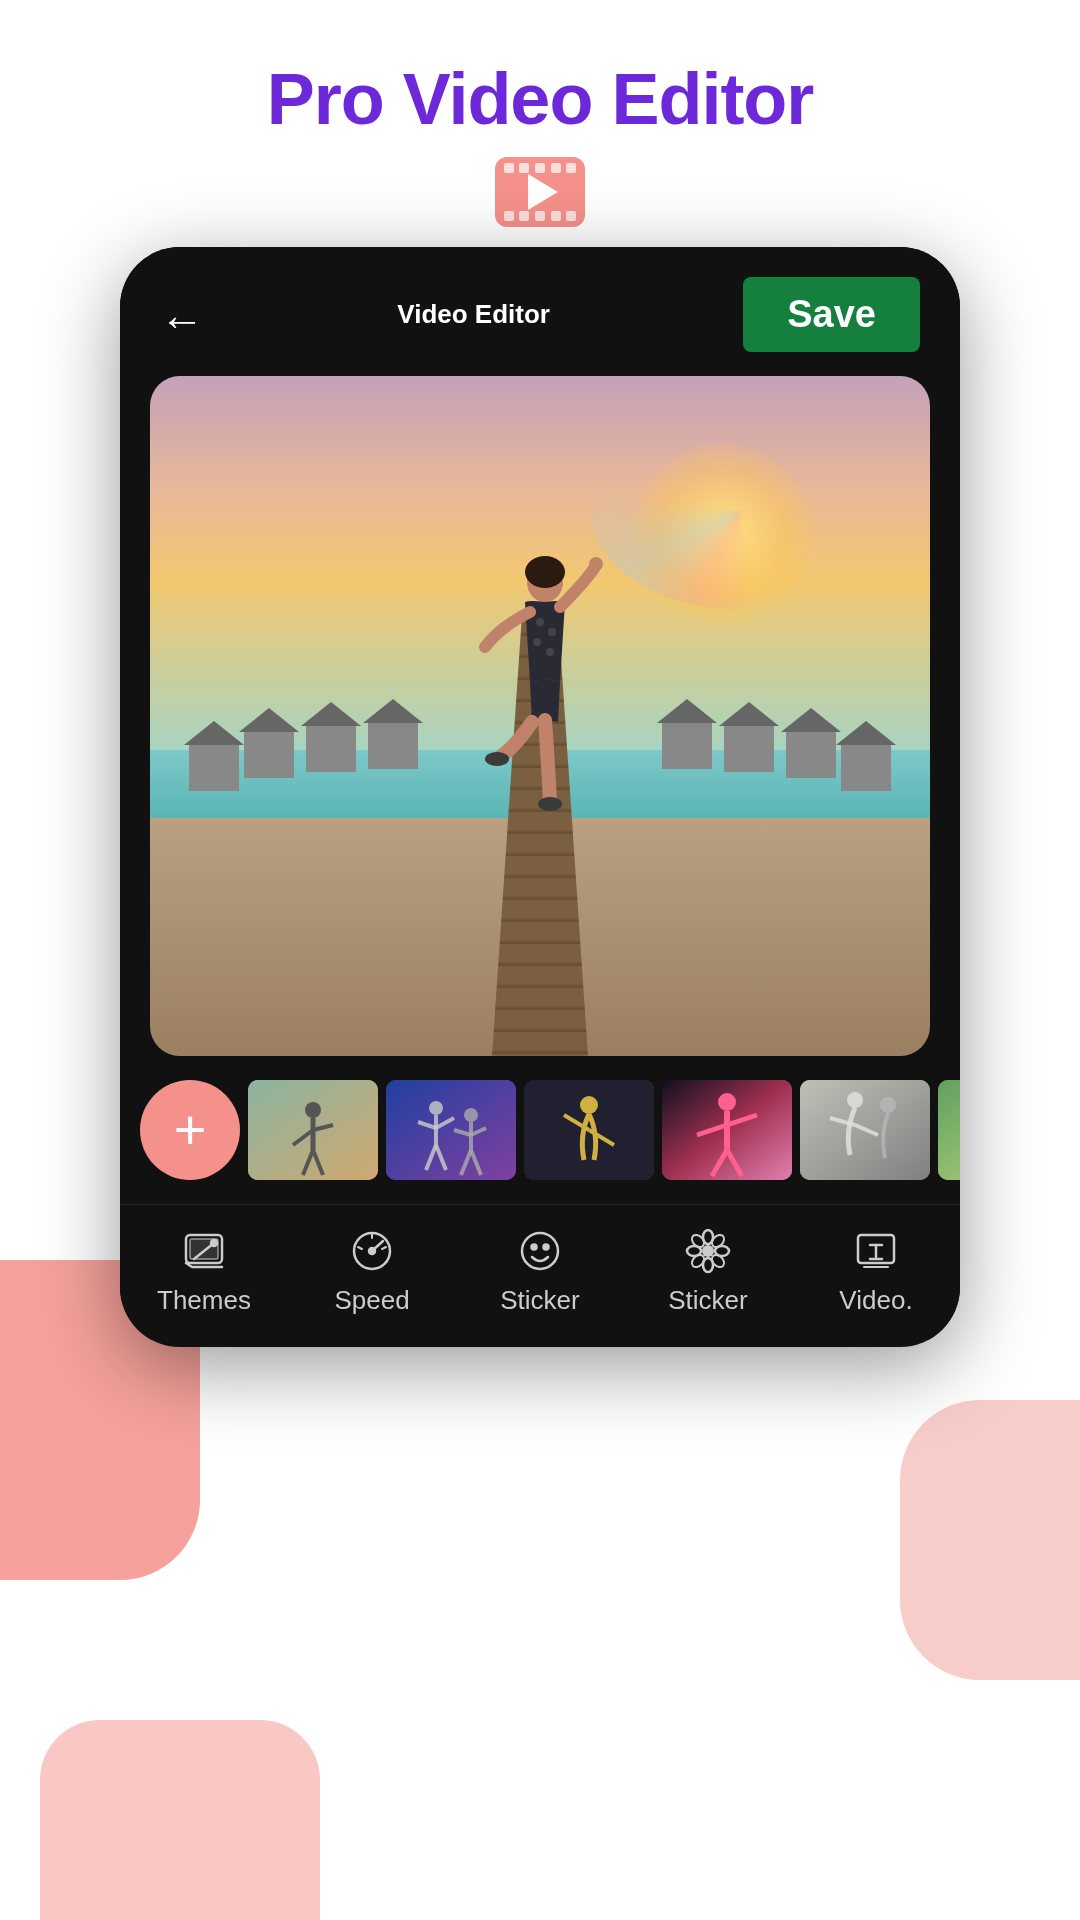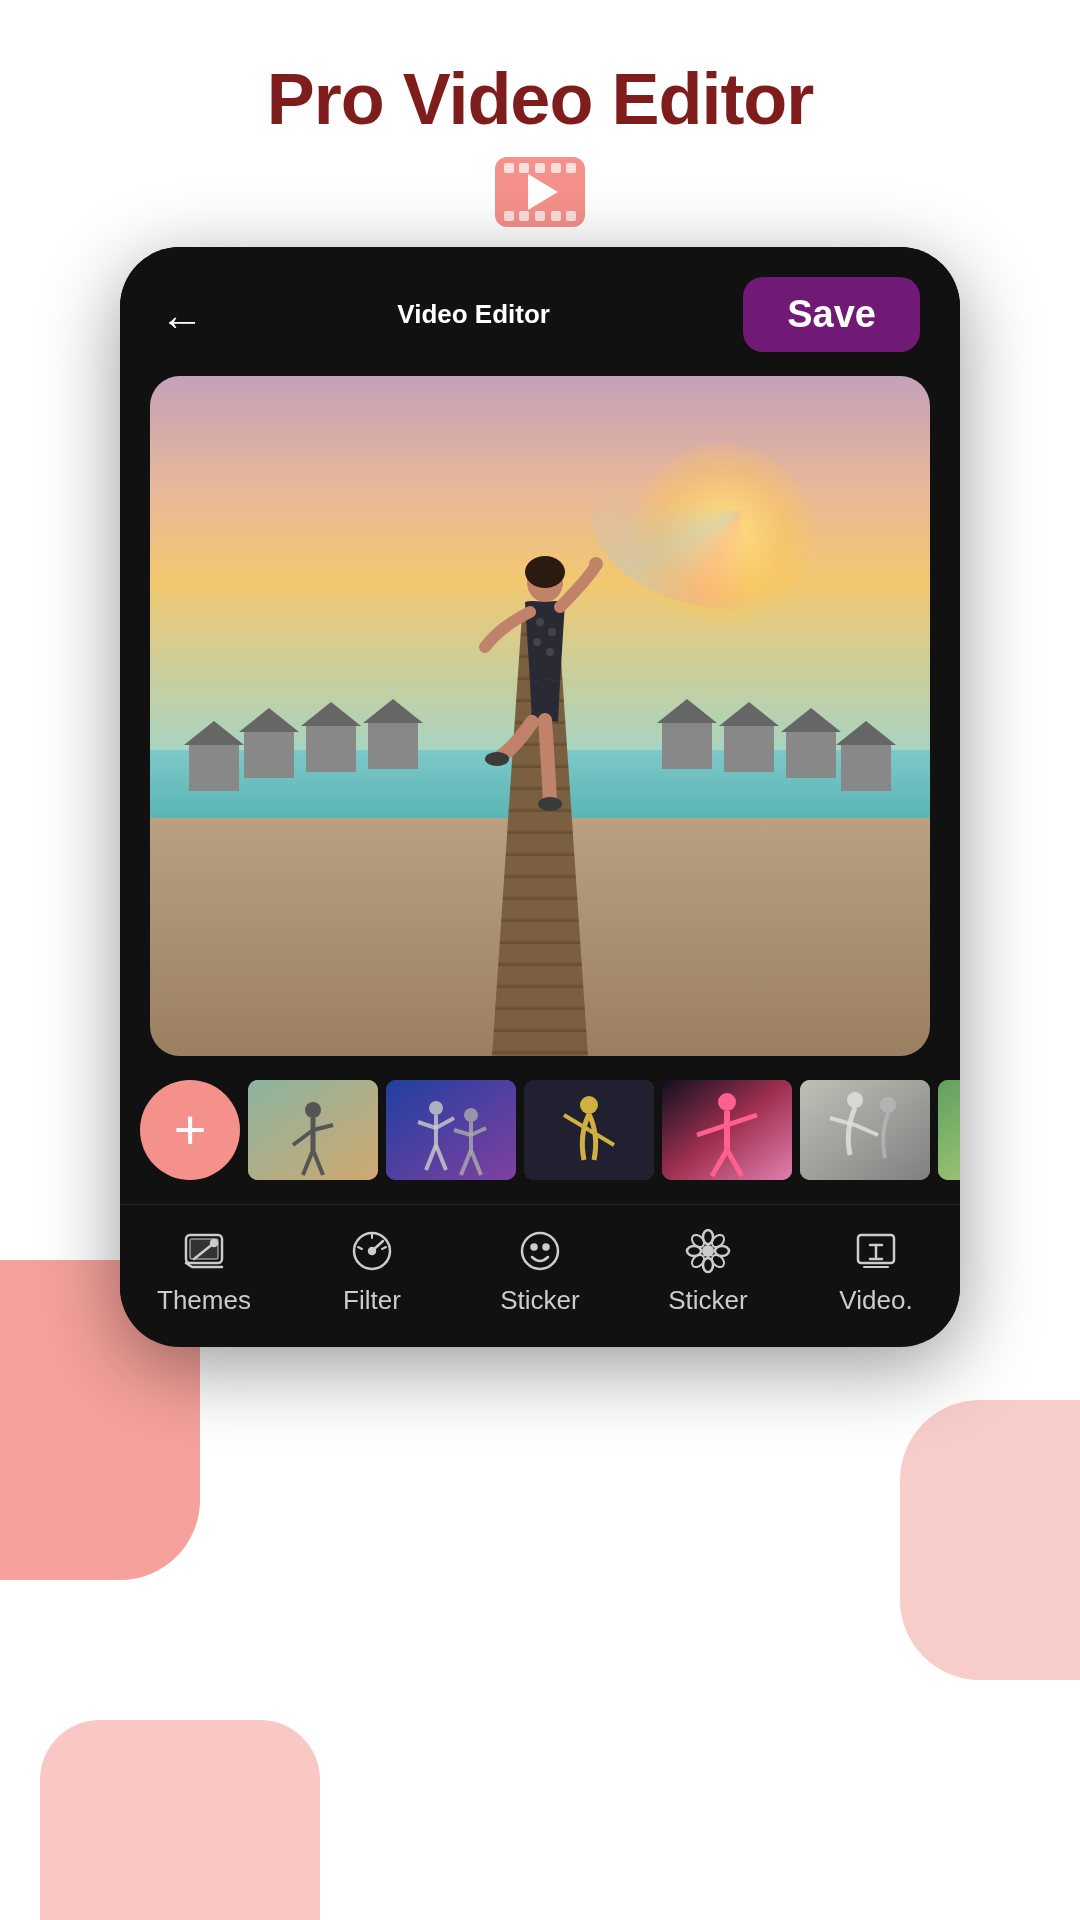--- a/index.html
+++ b/index.html
@@ -54,21 +54,21 @@
       position: relative;
       z-index: 1;
       text-align: center;
       padding-top: 60px;
       padding-bottom: 20px;
     }
 
     .app-title {
       font-size: 72px;
       font-weight: 800;
-      color: #7f1d1d;
+      color: #6d28d9;
       letter-spacing: -1px;
       line-height: 1.1;
     }
 
     .app-icon-wrapper {
       margin-top: 18px;
       display: flex;
       justify-content: center;
     }
 
@@ -150,24 +150,24 @@
       line-height: 1;
     }
 
     .screen-title {
       color: white;
       font-size: 26px;
       font-weight: 700;
     }
 
     .save-button {
-      background: #701a75;
+      background: #15803d;
       color: white;
       border: none;
-      border-radius: 20px;
+      border-radius: 8px;
       padding: 16px 44px;
       font-size: 38px;
       font-weight: 600;
       cursor: pointer;
     }
 
     
     .video-preview {
       margin: 0 30px;
       border-radius: 30px;
@@ -601,21 +601,21 @@
           <circle cx="24" cy="24" r="18" stroke="#ccc" stroke-width="2.5"></circle>
           <circle cx="24" cy="24" r="3" fill="#ccc"></circle>
 
           <line x1="24" y1="24" x2="35" y2="14" stroke="#ccc" stroke-width="2.5"></line>
 
           <line x1="24" y1="7" x2="24" y2="11" stroke="#ccc" stroke-width="2"></line>
           <line x1="38" y1="20" x2="34" y2="22" stroke="#ccc" stroke-width="2"></line>
           <line x1="10" y1="20" x2="14" y2="22" stroke="#ccc" stroke-width="2"></line>
         </svg>
       </div>
-      <span class="nav-label">Filter</span>
+      <span class="nav-label">Speed</span>
     </div>
 
 
     <div class="nav-item">
       <div class="nav-icon">
         <svg class="nav-svg" viewBox="0 0 48 48">
           <circle cx="24" cy="24" r="18" stroke="#ccc" stroke-width="2.5"></circle>
           <circle cx="18" cy="20" r="2.5" fill="#ccc"></circle>
           <circle cx="30" cy="20" r="2.5" fill="#ccc"></circle>
           <path d="M16 30 Q24 38 32 30" stroke="#ccc" stroke-width="2.5" fill="none"></path>

